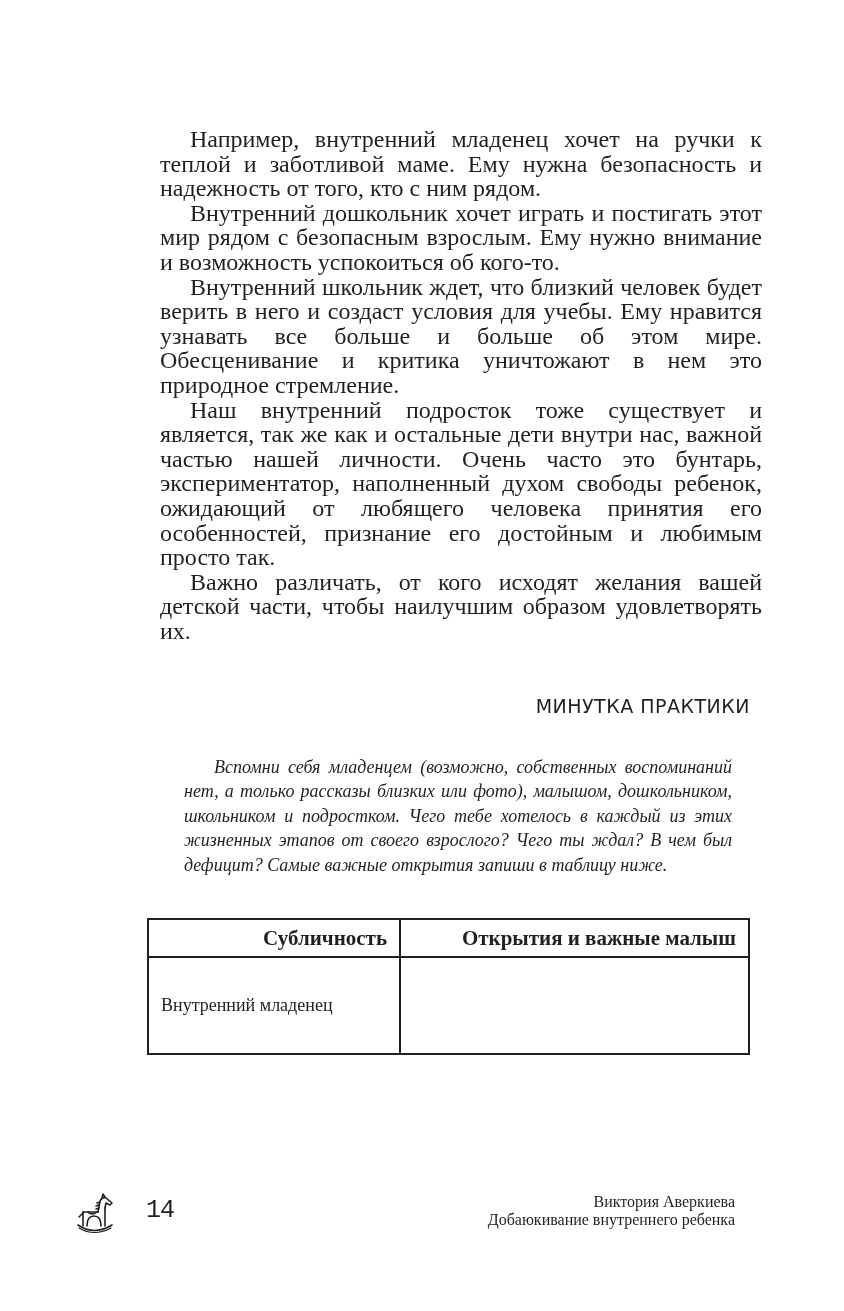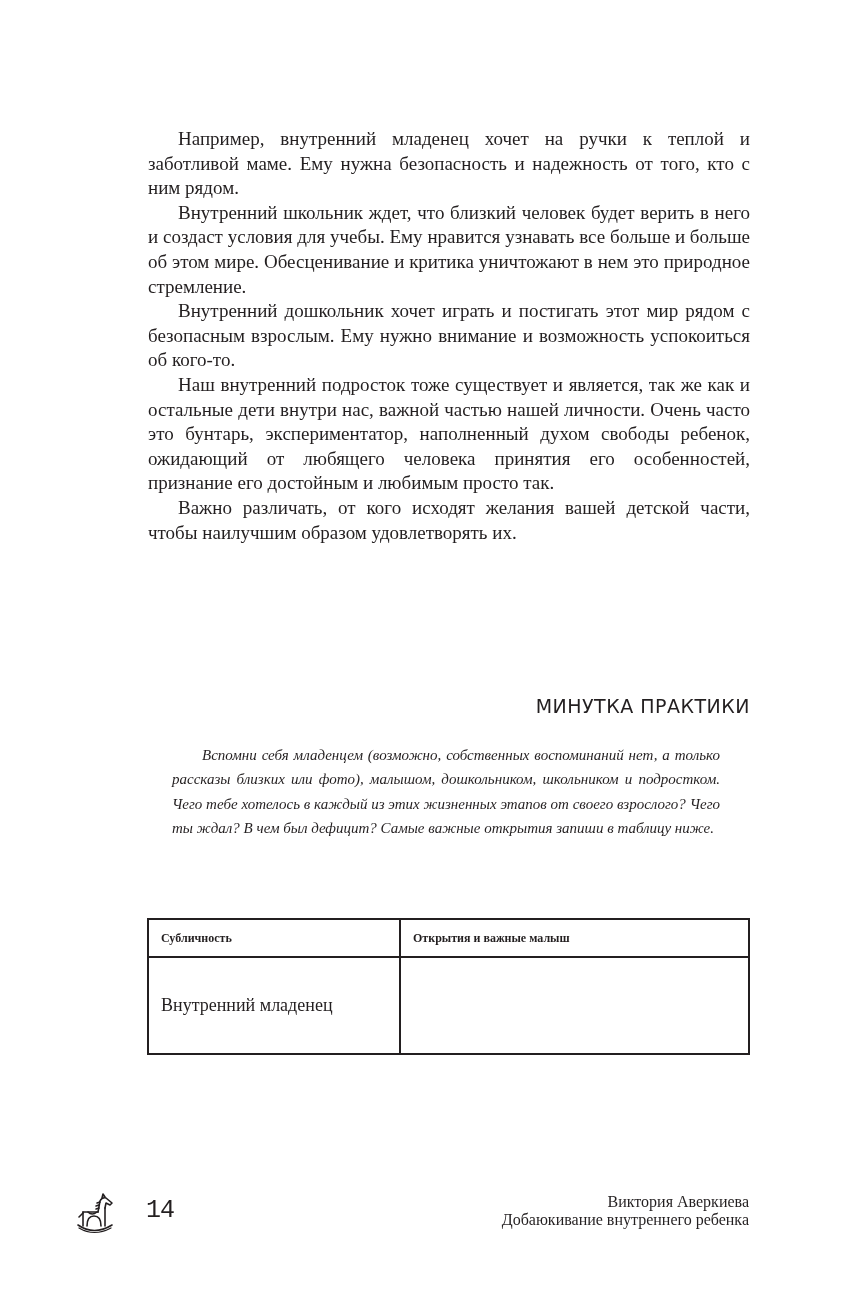--- a/index.html
+++ b/index.html
@@ -10,24 +10,24 @@
     body {
       width: 844px;
       height: 1311px;
       position: relative;
       overflow: hidden;
       color: #231f20;
       font-family: "Liberation Serif", "DejaVu Serif", serif;
     }
     .body-text {
       position: absolute;
-      left: 148px;
+      left: 160px;
       top: 127px;
       width: 602px;
-      font-size: 19px;
+      font-size: 24px;
       line-height: 24.6px;
       text-align: justify;
     }
     .body-text p {
       margin: 0;
       text-indent: 30px;
       text-align-last: left;
     }
     .section-title {
       position: absolute;
@@ -39,45 +39,45 @@
       font-size: 19px;
       letter-spacing: 0.5px;
       line-height: 24px;
       color: #231f20;
     }
     .practice-text {
       position: absolute;
       left: 172px;
       top: 743px;
       width: 548px;
-      font-size: 15px;
+      font-size: 18px;
       line-height: 24.4px;
       font-style: italic;
       text-align: justify;
-      margin: 0;
+      margin: 12px;
       text-indent: 30px;
       text-align-last: left;
     }
     table.practice-table {
       position: absolute;
       left: 147px;
       top: 918px;
       width: 603px;
       border-collapse: collapse;
       font-size: 18px;
     }
     .practice-table th, .practice-table td {
       border: 2.5px solid #231f20;
       padding: 0 12px;
     }
     .practice-table th {
       height: 36px;
       font-weight: bold;
-      text-align: left;
-      font-size: 12px;
+      text-align: right;
+      font-size: 21px;
     }
     .practice-table td {
       height: 95px;
       text-align: left;
       vertical-align: middle;
     }
     .practice-table .col1 { width: 226px; }
     .footer-icon {
       position: absolute;
       left: 76px;
@@ -90,37 +90,37 @@
       left: 146px;
       top: 1196px;
       font-family: Liberation Mono, monospace;
       font-size: 25px;
       font-weight: 300;
       letter-spacing: -1px;
       color: #231f20;
     }
     .footer-right {
       position: absolute;
-      right: 95px;
+      right: 109px;
       top: 1193px;
       text-align: right;
       font-size: 16px;
       line-height: 18px;
       color: #231f20;
     }
     .footer-right .book-title {
     }
   </style>
 </head>
 <body>
 
 <div class="body-text">
   <p>Например, внутренний младенец хочет на ручки к теплой и заботливой маме. Ему нужна безопасность и надежность от того, кто с ним рядом.</p>
+  <p>Внутренний дошкольник хочет играть и постигать этот мир рядом с безопасным взрослым. Ему нужно внимание и возможность успокоиться об кого-то.</p>
   <p>Внутренний школьник ждет, что близкий человек будет верить в него и создаст условия для учебы. Ему нравится узнавать все больше и больше об этом мире. Обесценивание и критика уничтожают в нем это природное стремление.</p>
-  <p>Внутренний дошкольник хочет играть и постигать этот мир рядом с безопасным взрослым. Ему нужно внимание и возможность успокоиться об кого-то.</p>
   <p>Наш внутренний подросток тоже существует и является, так же как и остальные дети внутри нас, важной частью нашей личности. Очень часто это бунтарь, экспериментатор, наполненный духом свободы ребенок, ожидающий от любящего человека принятия его особенностей, признание его достойным и любимым просто так.</p>
   <p>Важно различать, от кого исходят желания вашей детской части, чтобы наилучшим образом удовлетворять их.</p>
 </div>
 
 <div class="section-title">МИНУТКА ПРАКТИКИ</div>
 
 <p class="practice-text">Вспомни себя младенцем (возможно, собственных воспоминаний нет, а только рассказы близких или фото), малышом, дошкольником, школьником и подростком. Чего тебе хотелось в каждый из этих жизненных этапов от своего взрослого? Чего ты ждал? В чем был дефицит? Самые важные открытия запиши в таблицу ниже.</p>
 
 <table class="practice-table">
   <thead>

